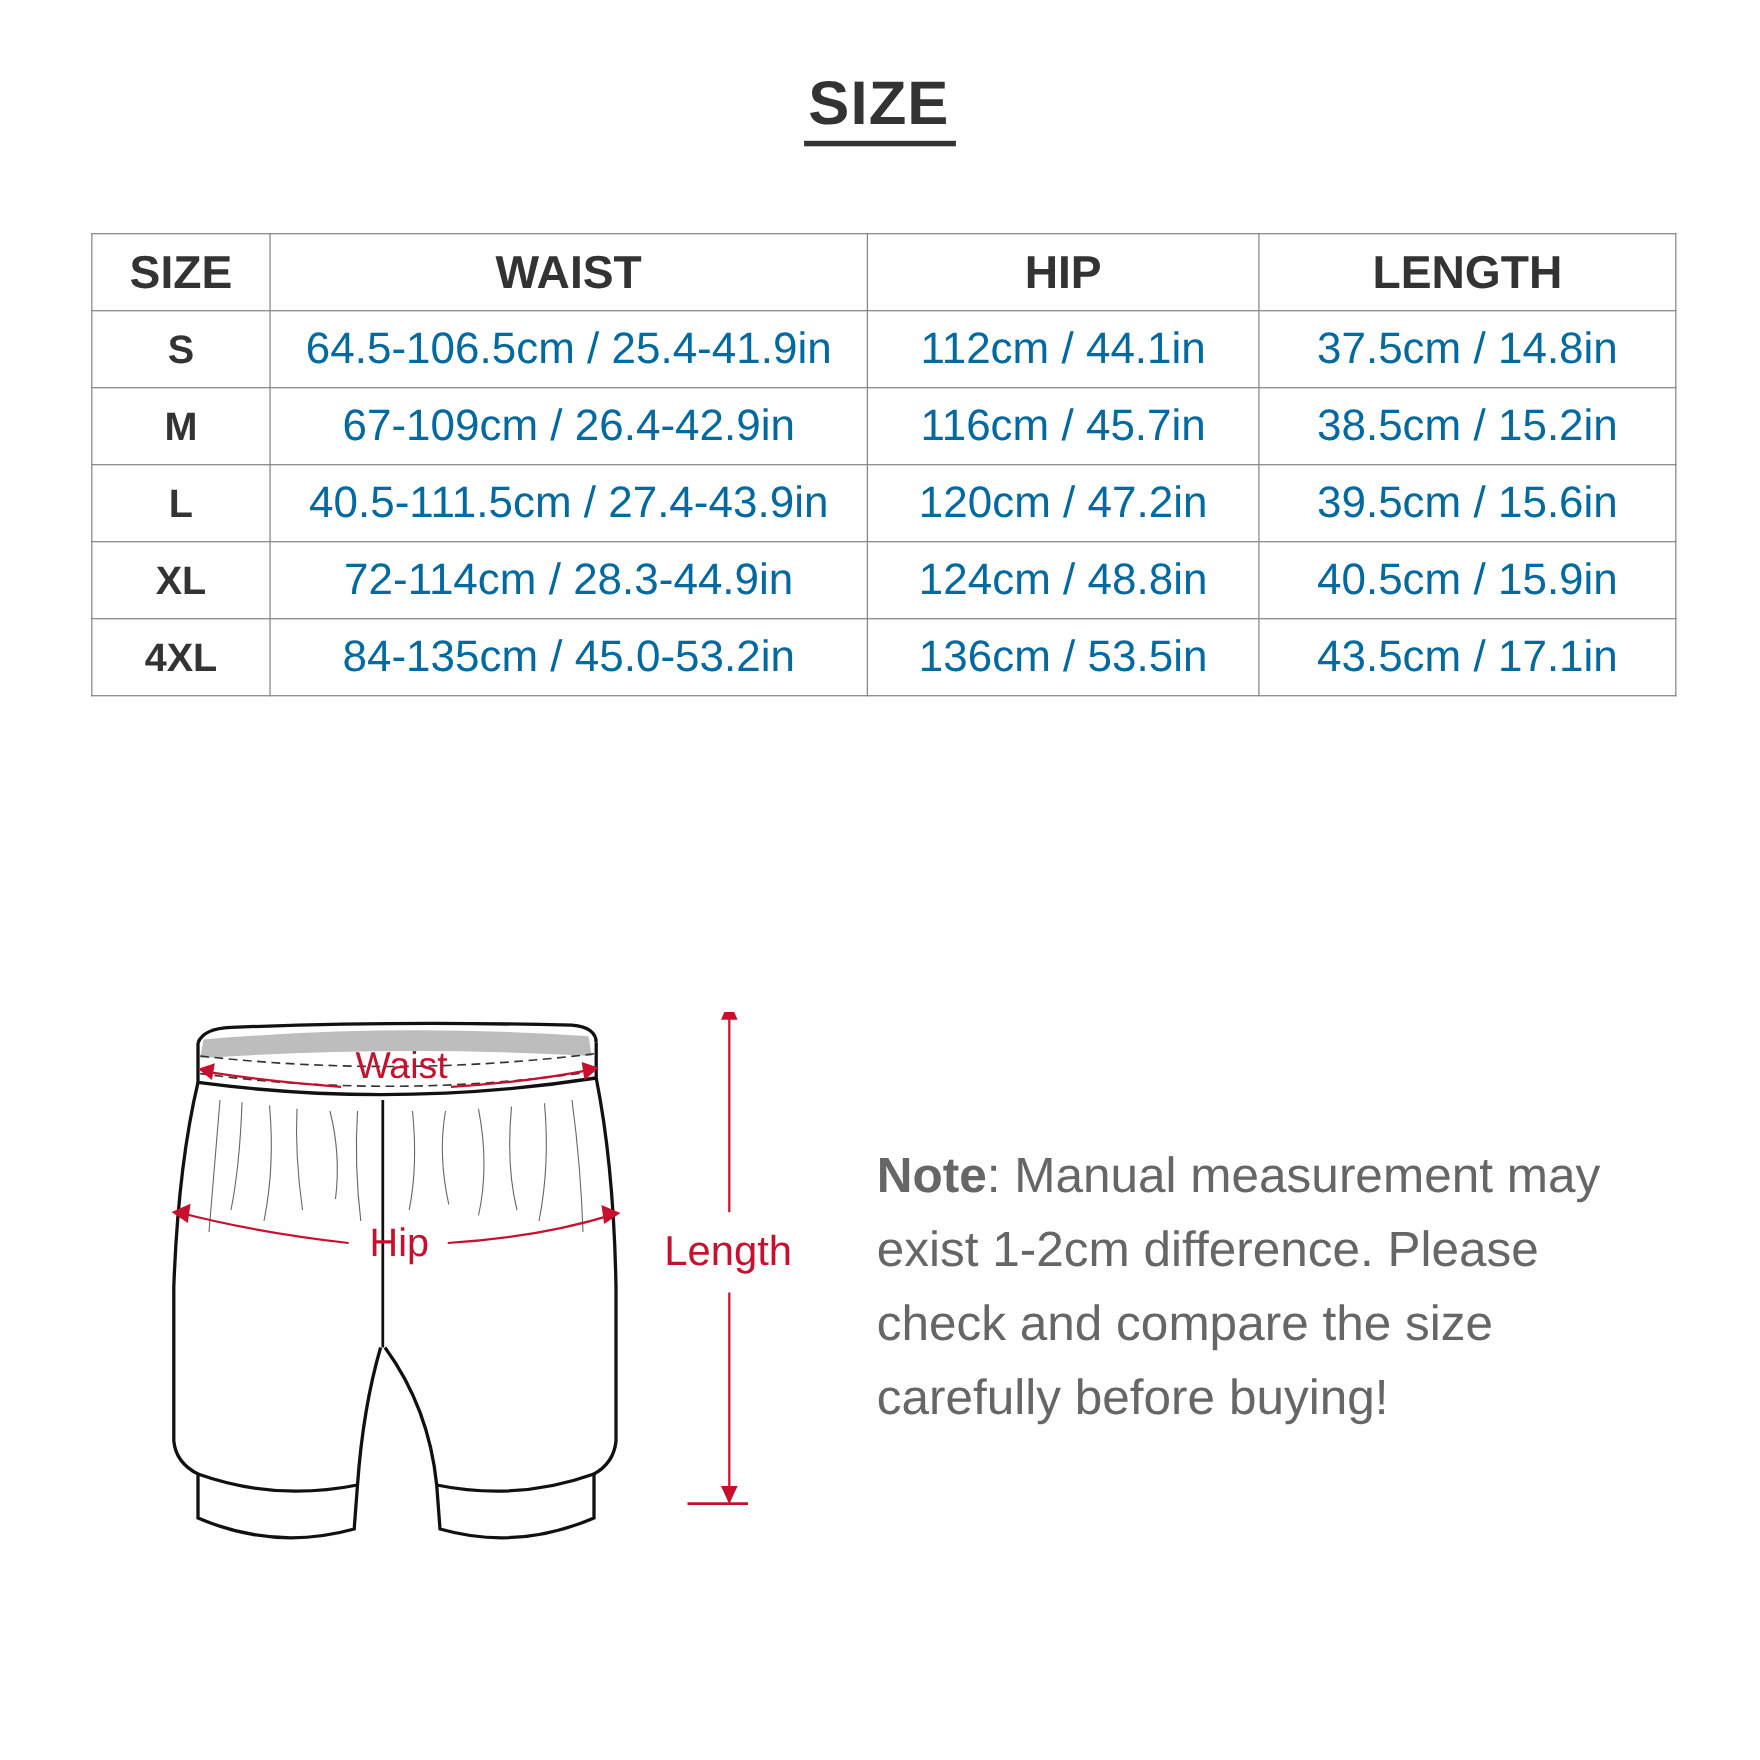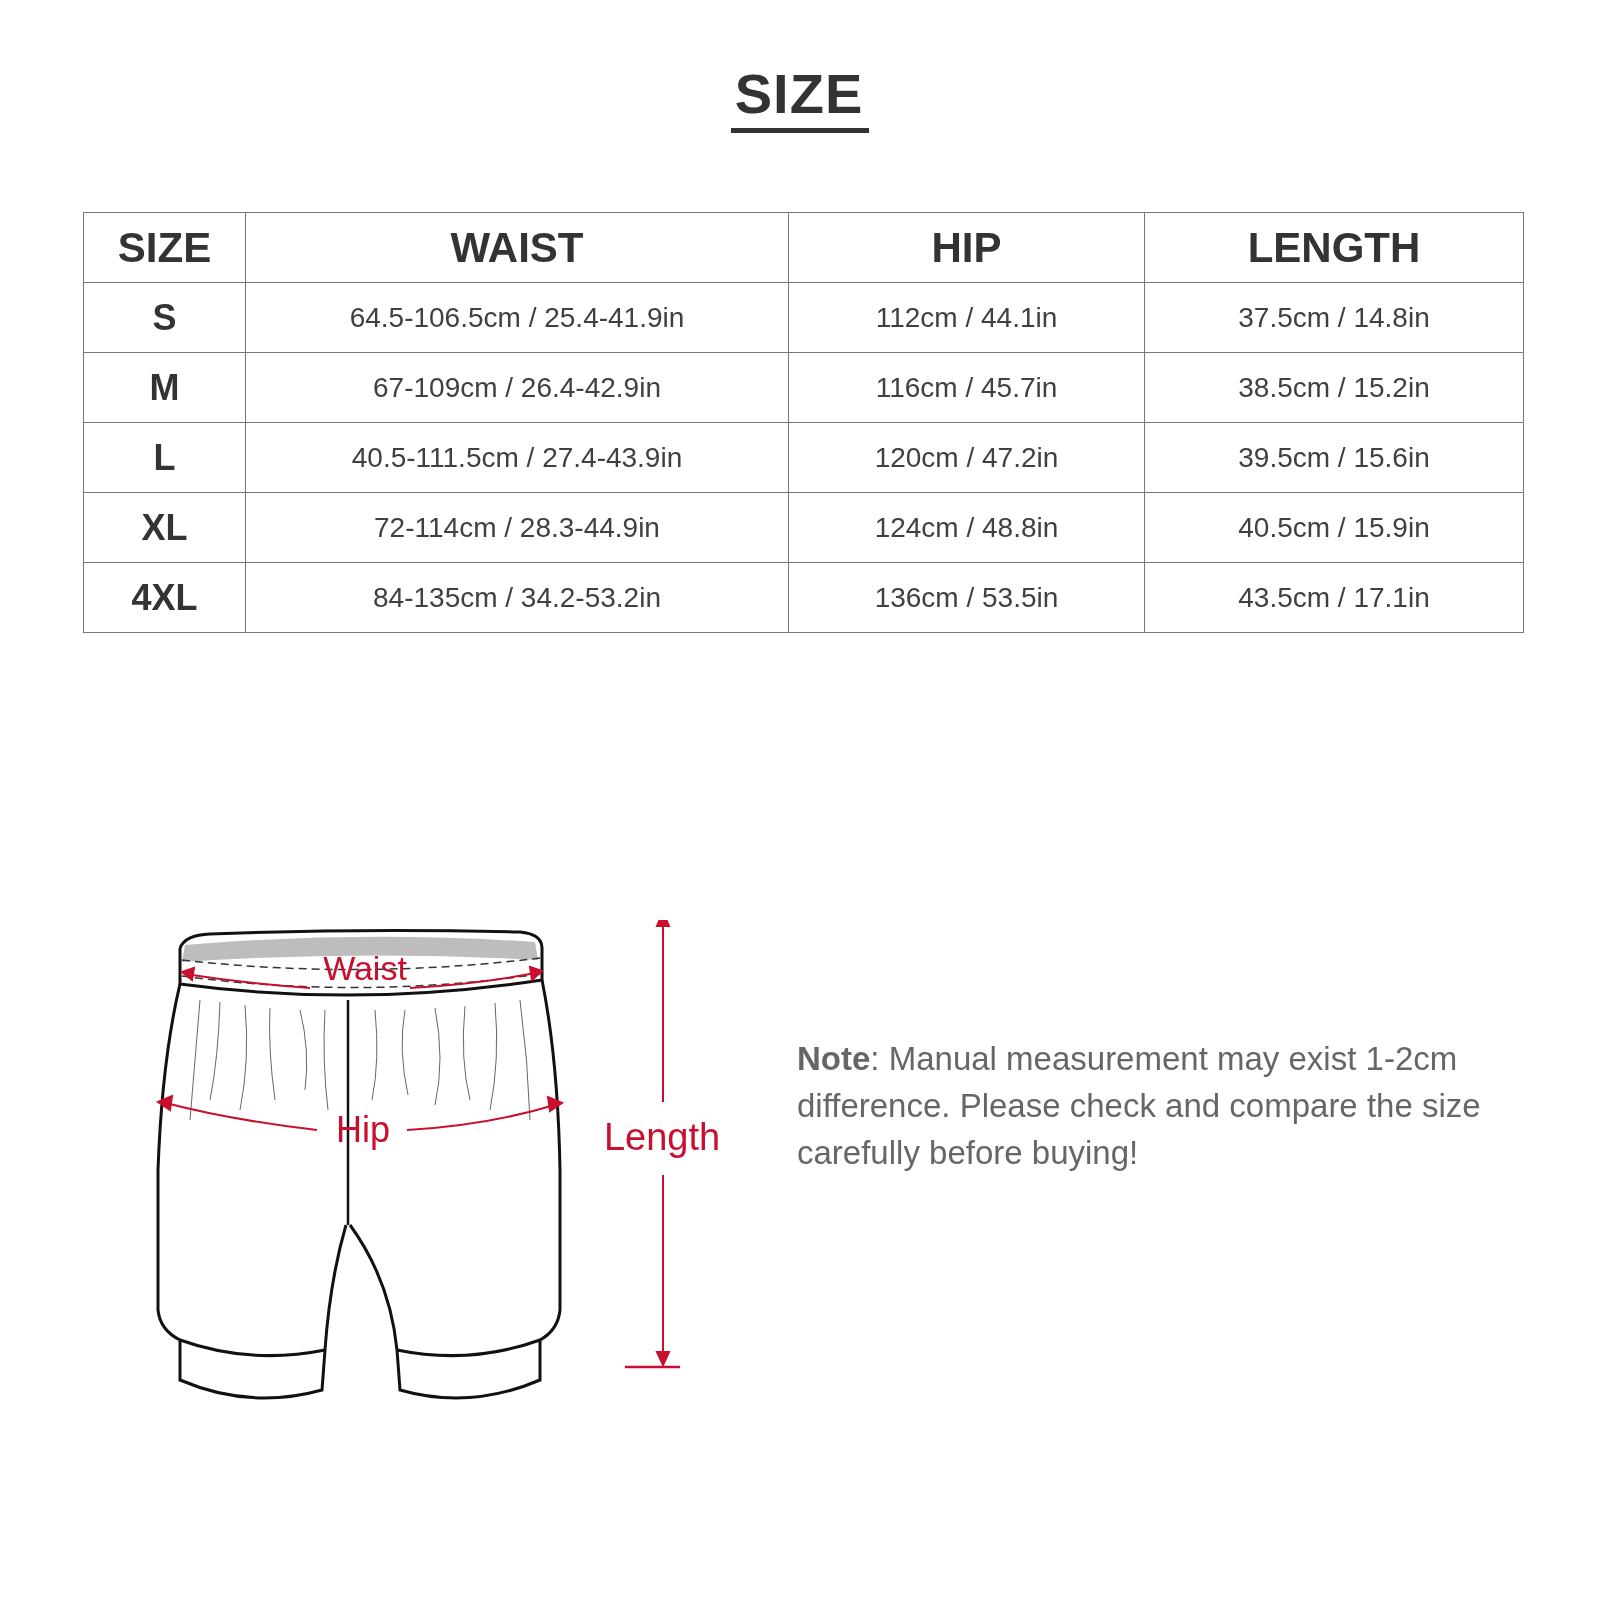--- a/index.html
+++ b/index.html
@@ -12,26 +12,26 @@
     border-bottom: 5px solid #333333; padding: 0 6px 4px 4px; line-height: 60px; letter-spacing: 1px;
   }
   table.size-table {
     position: absolute; left: 83px; top: 212px; width: 1440px;
     border-collapse: collapse; table-layout: fixed;
   }
   table.size-table th, table.size-table td {
     border: 1.5px solid #777777; text-align: center; height: 69px; padding: 0;
   }
   table.size-table th { font-size: 42px; font-weight: bold; color: #333333; }
-  table.size-table td { font-size: 28px; color: #404040; }
+  table.size-table td { font-size: 40px; color: #0369a1; }
   table.size-table td.size-col { font-size: 36px; font-weight: bold; color: #333333; }
   .diagram { position: absolute; left: 150px; top: 920px; width: 600px; height: 490px; }
   .note {
     position: absolute; left: 797px; top: 1035px; width: 720px;
-    font-size: 33px; line-height: 47px; color: #666666;
+    font-size: 45px; line-height: 67px; color: #666666;
   }
   .note b { color: #666666; }
 </style>
 </head>
 <body>
 
 <div class="title">
   <span>SIZE</span>
 </div>
 
@@ -70,21 +70,21 @@
       <td>39.5cm / 15.6in</td>
     </tr>
     <tr>
       <td class="size-col">XL</td>
       <td>72-114cm / 28.3-44.9in</td>
       <td>124cm / 48.8in</td>
       <td>40.5cm / 15.9in</td>
     </tr>
     <tr>
       <td class="size-col">4XL</td>
-      <td>84-135cm / 34.2-53.2in</td>
+      <td>84-135cm / 45.0-53.2in</td>
       <td>136cm / 53.5in</td>
       <td>43.5cm / 17.1in</td>
     </tr>
   </tbody>
 </table>
 
 <svg class="diagram" viewBox="0 0 600 490" xmlns="http://www.w3.org/2000/svg">
   <g fill="none" stroke="#111" stroke-width="3">
 
     <path d="M35,25 Q210,10 385,22 L388,40 Q210,30 32,42 Z" fill="#bdbdbd" stroke="none"></path>

